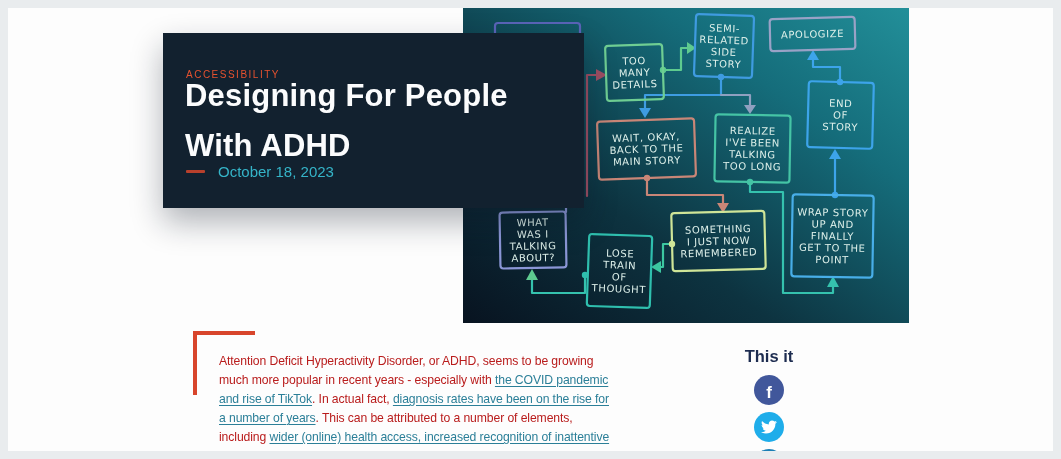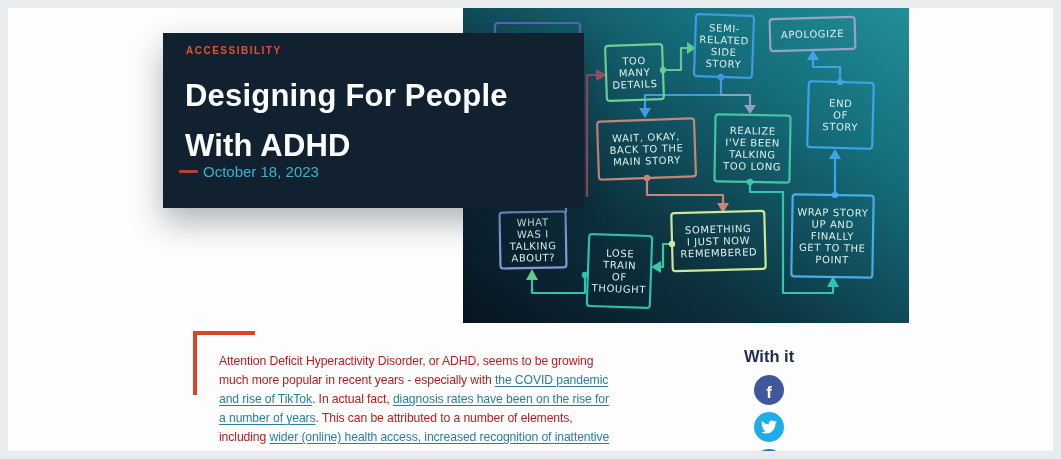--- a/index.html
+++ b/index.html
@@ -12,30 +12,30 @@
     position:relative; width:1045px; height:443px;
     background:#fdfdfd; overflow:hidden;
   }
   .hero-image { position:absolute; left:455px; top:0; width:446px; height:315px; z-index:1; }
   .card {
     position:absolute; left:155px; top:25px; width:421px; height:175px;
     background:#12212f; z-index:2;
     box-shadow:0 14px 30px rgba(12,22,36,.32);
   }
   .card-label {
-    position:absolute; left:23px; top:12px; color:#e5512f;
-    font-size:10px; font-weight:700; letter-spacing:1.5px; cursor:pointer;
+    position:absolute; left:23px; top:36px; color:#e5512f;
+    font-size:10px; font-weight:400; letter-spacing:1.5px; cursor:pointer;
   }
   .card-title {
     position:absolute; left:22px; top:38px; width:338px;
     color:#fbfcfd; font-size:31px; line-height:50px; font-weight:600; letter-spacing:.2px;
   }
   .card-date {
-    position:absolute; left:16px; top:130px;
-    display:flex; align-items:center; gap:5px;
+    position:absolute; left:23px; top:130px;
+    display:flex; align-items:center; gap:13px;
     color:#35b4c8; font-size:15px;
   }
   .dash { width:19px; height:3px; background:#b8402c; border-radius:1px; }
   .bracket {
     position:absolute; left:185px; top:323px; width:62px; height:64px;
     border-top:4px solid #d8452c; border-left:4px solid #d8452c;
   }
   .article {
     position:absolute; left:211px; top:344px; width:392px; height:99px;
     overflow:hidden; font-size:12.2px; line-height:19px; color:#26313c;
@@ -170,21 +170,21 @@
       <div class="card-date">
         <span class="dash"></span>
         <span>October 18, 2023</span>
       </div>
     </div>
 
     <div class="bracket"></div>
     <p class="article" id="article-para"><span>Attention Deficit Hyperactivity Disorder, or ADHD, seems to be growing much more popular in recent years - especially with </span><a href="#">the COVID pandemic and rise of TikTok</a><span>. In actual fact, </span><a href="#">diagnosis rates have been on the rise for a number of years</a><span>. This can be attributed to a number of elements, including </span><a href="#">wider (online) health access, increased recognition of inattentive (rather than exclusively hyperactive or impulsive) symptoms</a><span>, growing awareness of</span></p>
 
     <div class="share">
-      <div class="share-title">With it</div>
+      <div class="share-title">This it</div>
       <div class="share-buttons" id="share-buttons">
           <div class="share-btn" style="background: rgb(65, 87, 155);">
             <span class="glyph facebook">f</span>
           </div>
           <div class="share-btn" style="background: rgb(31, 173, 234);">
             <svg width="16" height="16" viewBox="0 0 24 24">
               <path d="M23.95 4.57c-.88.39-1.83.65-2.82.77 1.01-.61 1.79-1.57 2.16-2.72-.95.56-2 .96-3.13 1.18-.9-.96-2.17-1.56-3.59-1.56-2.72 0-4.92 2.2-4.92 4.92 0 .39.05.76.13 1.12C7.69 8.09 4.07 6.13 1.64 3.16c-.43.72-.67 1.56-.67 2.48 0 1.71.87 3.21 2.19 4.1-.81-.03-1.57-.25-2.23-.62v.06c0 2.39 1.69 4.37 3.95 4.83-.41.11-.85.17-1.3.17-.31 0-.61-.03-.92-.09.63 1.95 2.45 3.38 4.6 3.42-1.68 1.32-3.81 2.1-6.1 2.1-.39 0-.78-.02-1.17-.07 2.19 1.39 4.77 2.21 7.56 2.21 9.05 0 14-7.5 14-13.99 0-.21 0-.42-.02-.63.96-.69 1.8-1.56 2.46-2.55z" fill="#ffffff"></path>
             </svg>
           </div>
           <div class="share-btn" style="background: rgb(27, 127, 181);"></div>

